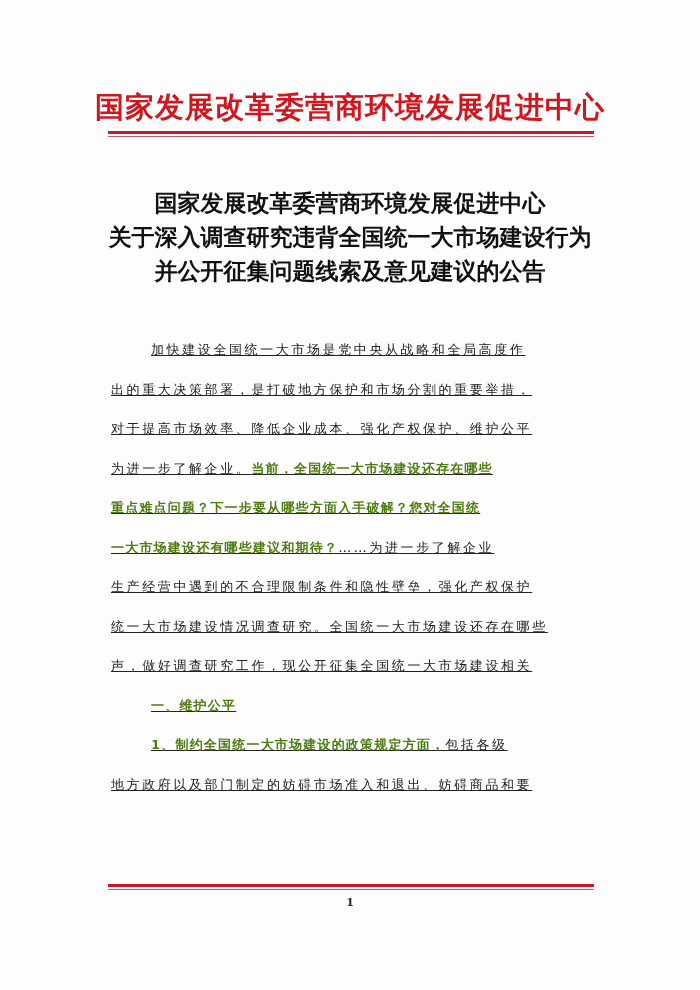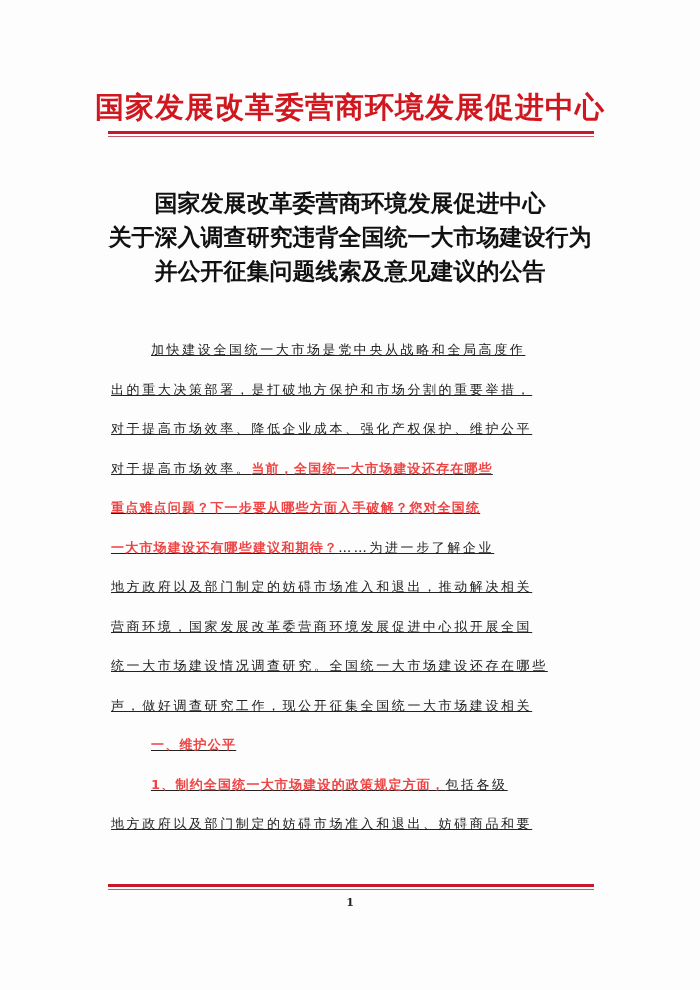--- a/index.html
+++ b/index.html
@@ -25,21 +25,21 @@
   }
   .title div { white-space: nowrap; }
   .body-text {
     position: absolute; left: 111px; width: 490px; top: 330px;
     font-family: "DejaVu Serif", serif; font-size: 13px; line-height: 39.5px; letter-spacing: 2.6px;
     color: #222;
     text-decoration: underline;
   }
   .line { white-space: nowrap; height: 39.5px; }
   .indent { padding-left: 40px; }
-  .b { font-family: "DejaVu Sans", sans-serif; font-weight: bold; letter-spacing: 1.2px; color: #ef4444; }
+  .b { font-family: "DejaVu Sans", sans-serif; font-weight: bold; letter-spacing: 1.2px; color: #4d7c0f; }
   .page-num {
     position: absolute; top: 896px; left: 0; width: 700px; text-align: center;
     font-family: "DejaVu Serif", serif; font-size: 11px; font-weight: bold; color: #222;
   }
 </style>
 </head>
 <body>
 
 <div class="page">
   <div class="letterhead">国家发展改革委营商环境发展促进中心</div>
@@ -54,30 +54,29 @@
     <div>国家发展改革委营商环境发展促进中心</div>
     <div>关于深入调查研究违背全国统一大市场建设行为</div>
     <div>并公开征集问题线索及意见建议的公告</div>
   </div>
 
   <div class="body-text">
     <div class="line indent">加快建设全国统一大市场是党中央从战略和全局高度作</div>
     <div class="line">出的重大决策部署，是打破地方保护和市场分割的重要举措，</div>
     <div class="line">对于提高市场效率、降低企业成本、强化产权保护、维护公平</div>
     <div class="line">
-      <span>对于提高市场效率。</span><span class="b">当前，全国统一大市场建设还存在哪些</span>
+      <span>为进一步了解企业。</span><span class="b">当前，全国统一大市场建设还存在哪些</span>
     </div>
     <div class="line">
       <span class="b">重点难点问题？下一步要从哪些方面入手破解？您对全国统</span>
     </div>
     <div class="line">
       <span class="b">一大市场建设还有哪些建议和期待？</span><span>……为进一步了解企业</span>
     </div>
-    <div class="line">地方政府以及部门制定的妨碍市场准入和退出，推动解决相关</div>
-    <div class="line">营商环境，国家发展改革委营商环境发展促进中心拟开展全国</div>
+    <div class="line">生产经营中遇到的不合理限制条件和隐性壁垒，强化产权保护</div>
     <div class="line">统一大市场建设情况调查研究。全国统一大市场建设还存在哪些</div>
     <div class="line">声，做好调查研究工作，现公开征集全国统一大市场建设相关</div>
     <div class="line indent">
       <span class="b">一、维护公平</span>
     </div>
     <div class="line indent">
       <span class="b">1、制约全国统一大市场建设的政策规定方面，</span><span>包括各级</span>
     </div>
     <div class="line">地方政府以及部门制定的妨碍市场准入和退出、妨碍商品和要</div>
   </div>

